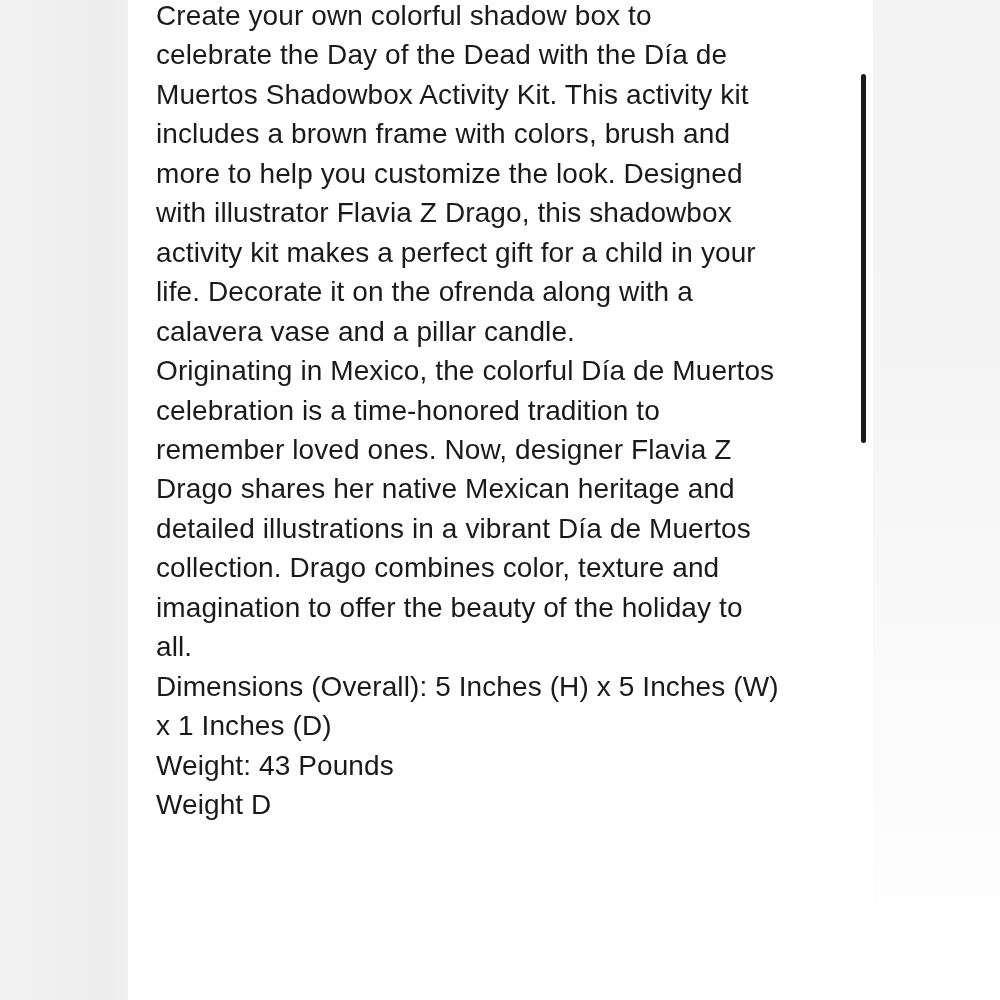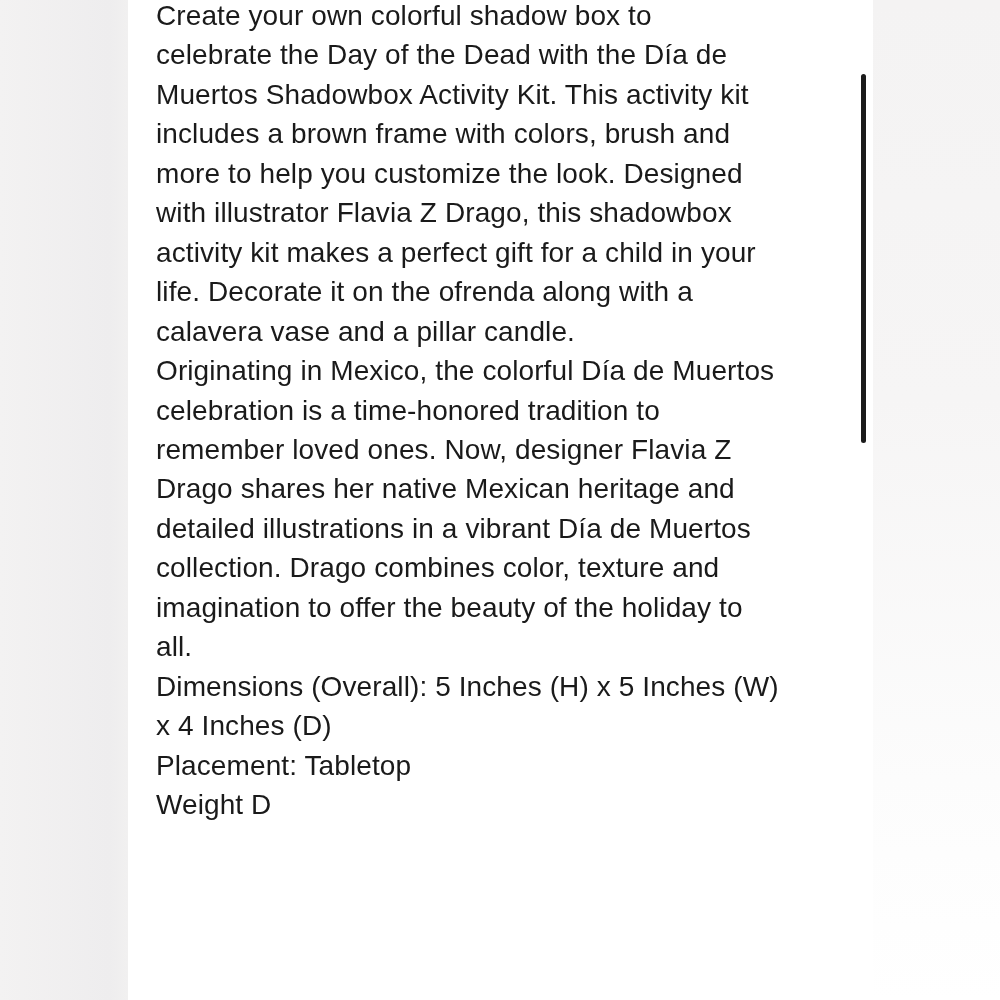--- a/index.html
+++ b/index.html
@@ -81,21 +81,21 @@
 calavera vase and a pillar candle.</p>
       <p>Originating in Mexico, the colorful Día de Muertos
 celebration is a time-honored tradition to
 remember loved ones. Now, designer Flavia Z
 Drago shares her native Mexican heritage and
 detailed illustrations in a vibrant Día de Muertos
 collection. Drago combines color, texture and
 imagination to offer the beauty of the holiday to
 all.</p>
       <p>Dimensions (Overall): 5 Inches (H) x 5 Inches (W)
-x 4 Inches (D)</p>
-      <p>Placement: Tabletop</p>
+x 1 Inches (D)</p>
+      <p>Weight: 43 Pounds</p>
       <p>Weight D</p>
     </div>
 
     <div class="scrollbar-thumb"></div>
   </div>
 
 </div>
 
 </body></html>

